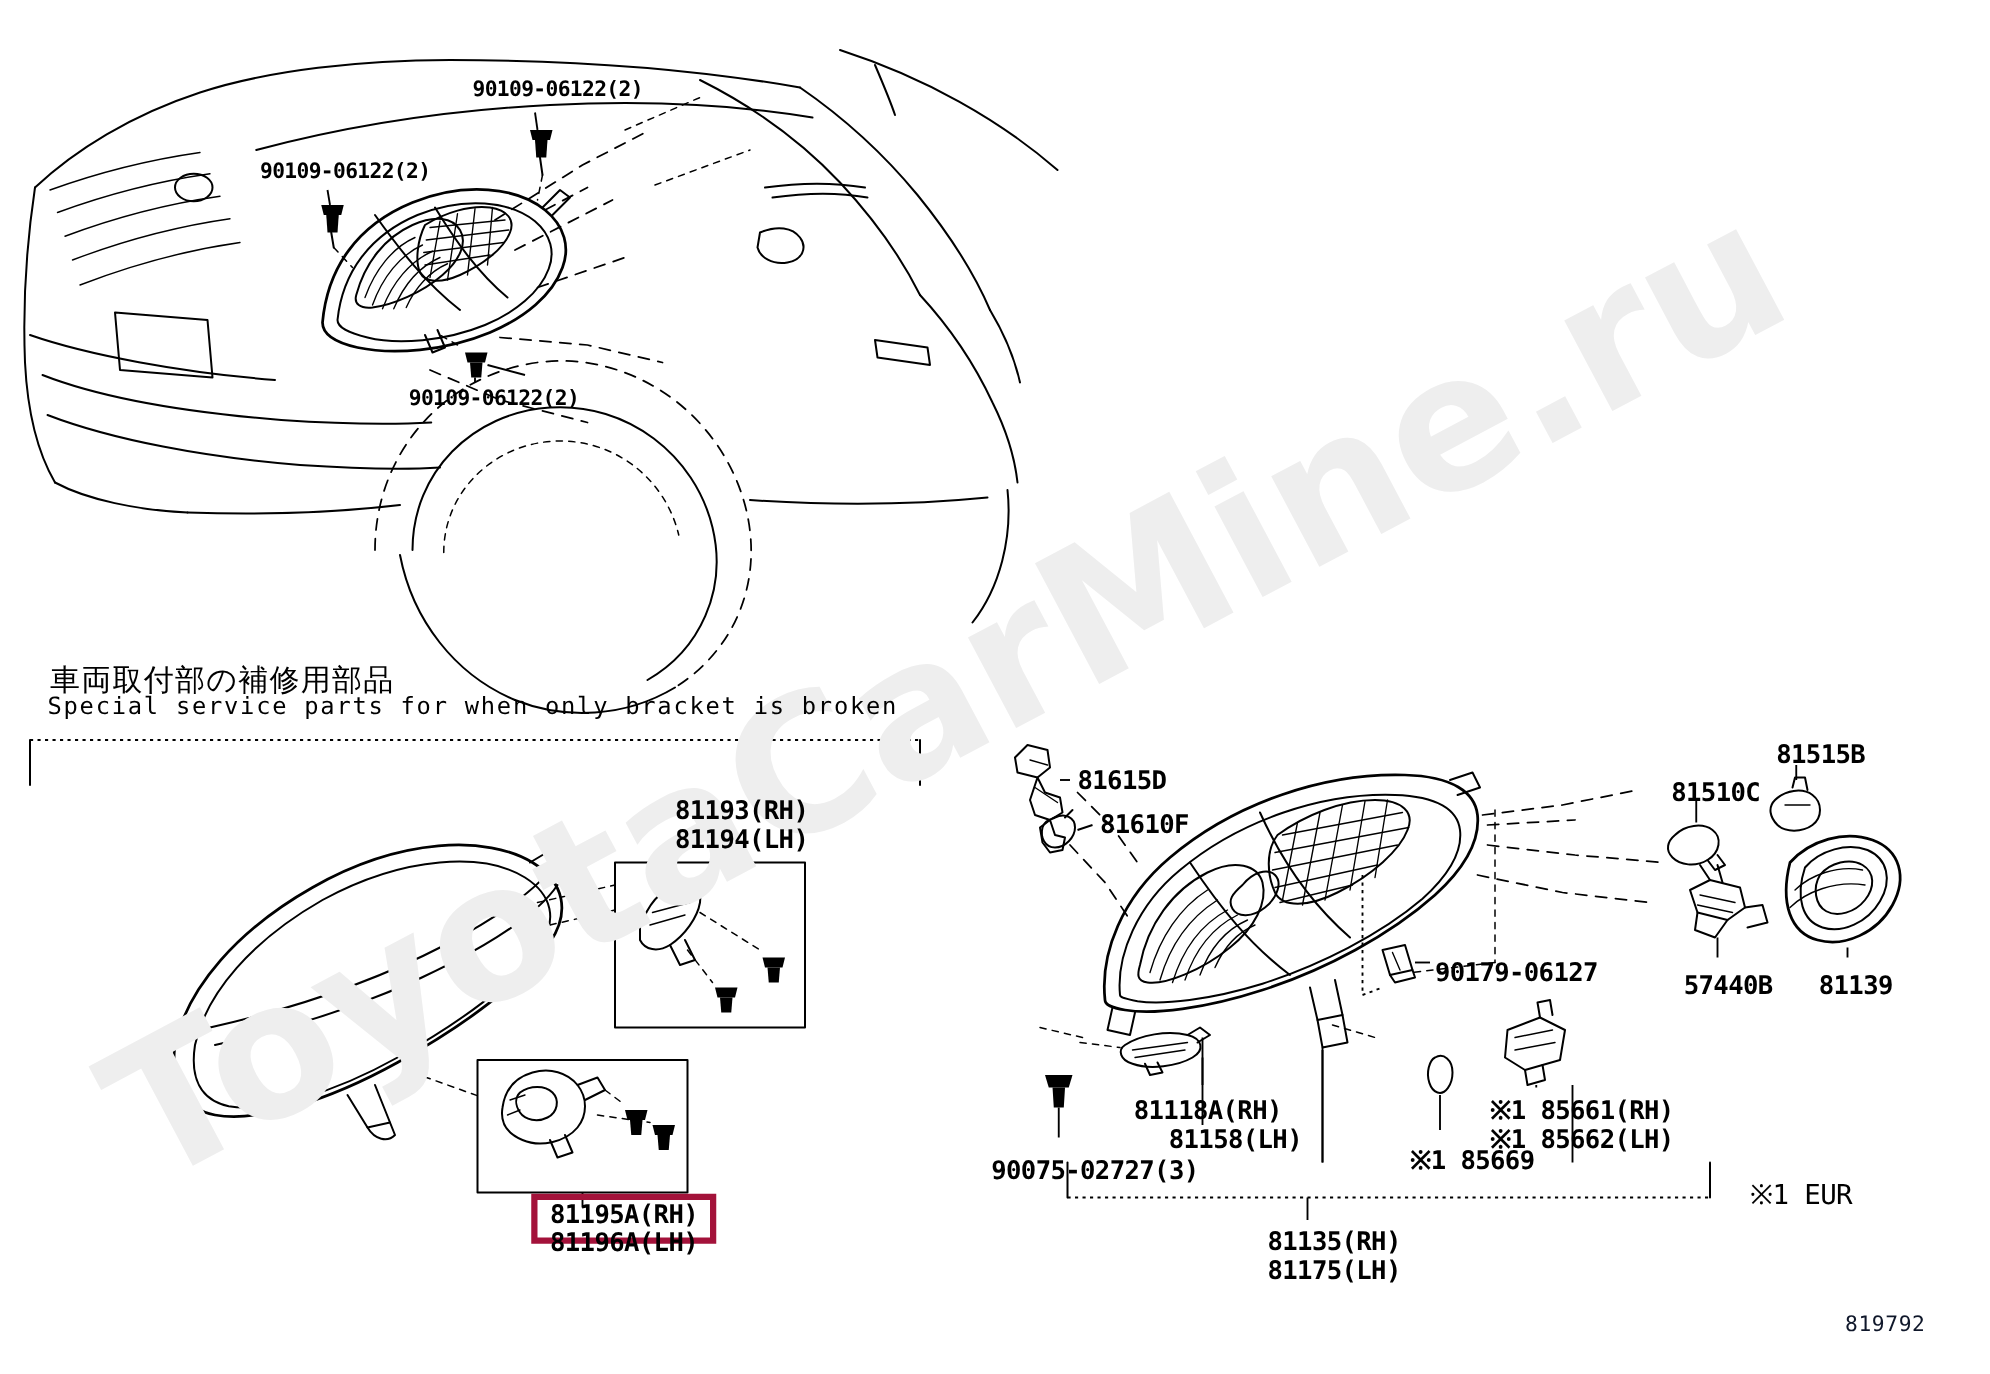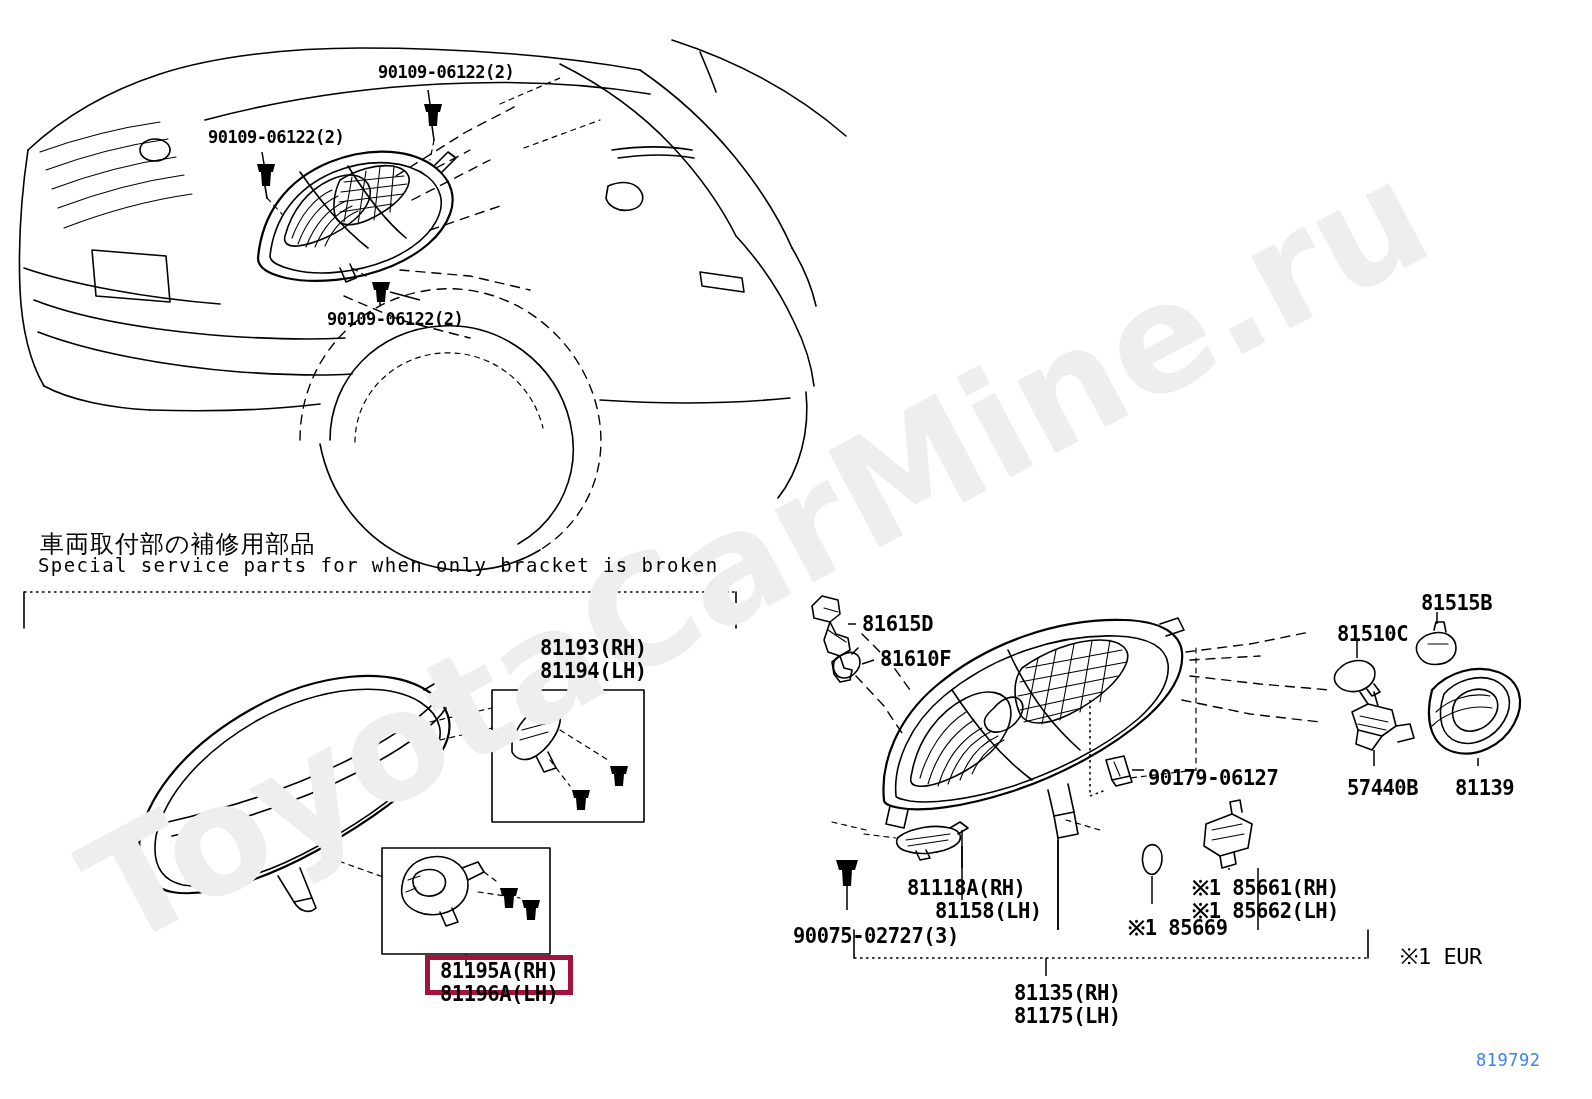--- a/index.html
+++ b/index.html
@@ -58,21 +58,21 @@
     letter-spacing: 1.4px;
   }
   .hl-box {
     position: absolute;
     border: 5px solid #a3123a;
     background: transparent;
     box-sizing: border-box;
   }
   .figid {
     position: absolute;
-    color: #3b82f6;
+    color: #0f172a;
     font-family: "DejaVu Sans Mono", "Liberation Mono", monospace;
     font-size: 17px;
     letter-spacing: 0.5px;
   }
 </style>
 </head>
 <body>
 
 <div id="page">
 

